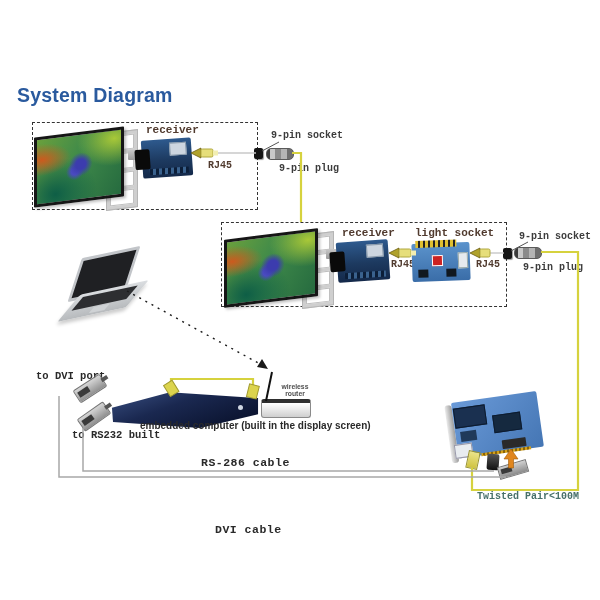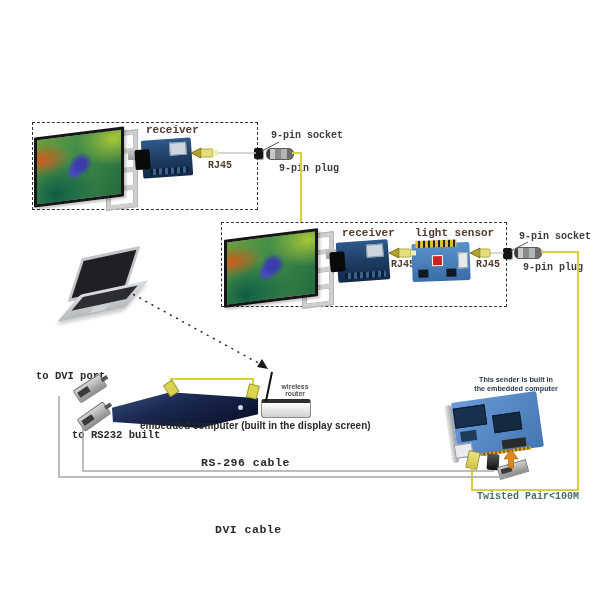--- a/index.html
+++ b/index.html
@@ -108,20 +108,21 @@
   .t-brown{color:#503a2e;}
   .t-gray{color:#3c3c3c;}
   .t-dark{color:#2a2a2a;}
   .t-teal{color:#47706a;}
 </style>
 </head>
 <body>
 
 <div id="canvas">
 
+  <div id="title" class="lbl">System Diagram</div>
 
   <div id="box1" class="dashed-box"></div>
 
   <div class="display" style="left:34px;top:126px;width:104px;height:80px;">
     <div class="scaffold" style="right:0;top:5px;width:24px;height:70px;">
       <div class="cell"></div>
         <div class="cell"></div>
       <div class="cell"></div>
         <div class="cell"></div>
     </div>
@@ -158,21 +159,21 @@
   <div class="conn-bar" style="left:326px;top:249px;width:18px;height:10px;"></div>
 
   <div class="lbl mono t-brown" style="left:342px;top:227px;font-size:11px;">receiver</div>
   <div class="card receiver" style="left:337px;top:241px;width:52px;height:40px;">
     <div class="blk-conn"></div>
     <div class="chip"></div>
     <div class="pins"></div>
   </div>
   <div class="lbl mono t-brown" style="left:391px;top:259px;font-size:10px;">RJ45</div>
 
-  <div class="lbl mono t-brown" style="left:415px;top:227px;font-size:11px;">light sensor</div>
+  <div class="lbl mono t-brown" style="left:415px;top:227px;font-size:11px;">light socket</div>
   <div class="card sensor" style="left:412px;top:243px;width:58px;height:38px;">
     <div class="header"></div>
     <div class="red"></div>
     <div class="c1"></div>
     <div class="c2"></div>
     <div class="wht"></div>
   </div>
   <div class="lbl mono t-brown" style="left:476px;top:259px;font-size:10px;">RJ45</div>
 
   <div class="socket9" style="left:503px;top:248px;"></div>
@@ -204,28 +205,24 @@
   <div class="d-conn" style="left:74px;top:381px;transform:rotate(-33deg);">
     <div class="pins"></div>
       <div class="stub"></div>
   </div>
   <div class="d-conn" style="left:78px;top:409px;transform:rotate(-35deg);">
     <div class="pins"></div>
       <div class="stub"></div>
   </div>
   <div class="lbl mono t-dark" style="left:72px;top:429px;font-size:10.5px;">to RS232 built</div>
 
-  <div class="lbl mono t-dark" style="left:201px;top:456px;font-size:11.5px;letter-spacing:.5px;">RS-296 cable</div>
+  <div class="lbl mono t-dark" style="left:201px;top:456px;font-size:11.5px;letter-spacing:.5px;">RS-286 cable</div>
   <div class="lbl mono t-dark" style="left:215px;top:475px;font-size:11.5px;letter-spacing:.5px;margin-top:48px;">DVI cable</div>
   <div class="lbl mono t-teal" style="left:477px;top:491px;font-size:10px;">Twisted Pair&lt;100M</div>
 
-  <div id="sender-note" class="lbl sans">
-    <div>This sender is built in</div>
-    <div>the embedded computer</div>
-  </div>
   <div id="sender" class="abs">
     <div class="bracket"></div>
     <div class="pcb"></div>
     <div class="ch1"></div>
     <div class="ch2"></div>
     <div class="ch3"></div>
     <div class="jack"></div>
     <div class="dvi"></div>
     <div class="gold"></div>
   </div>

